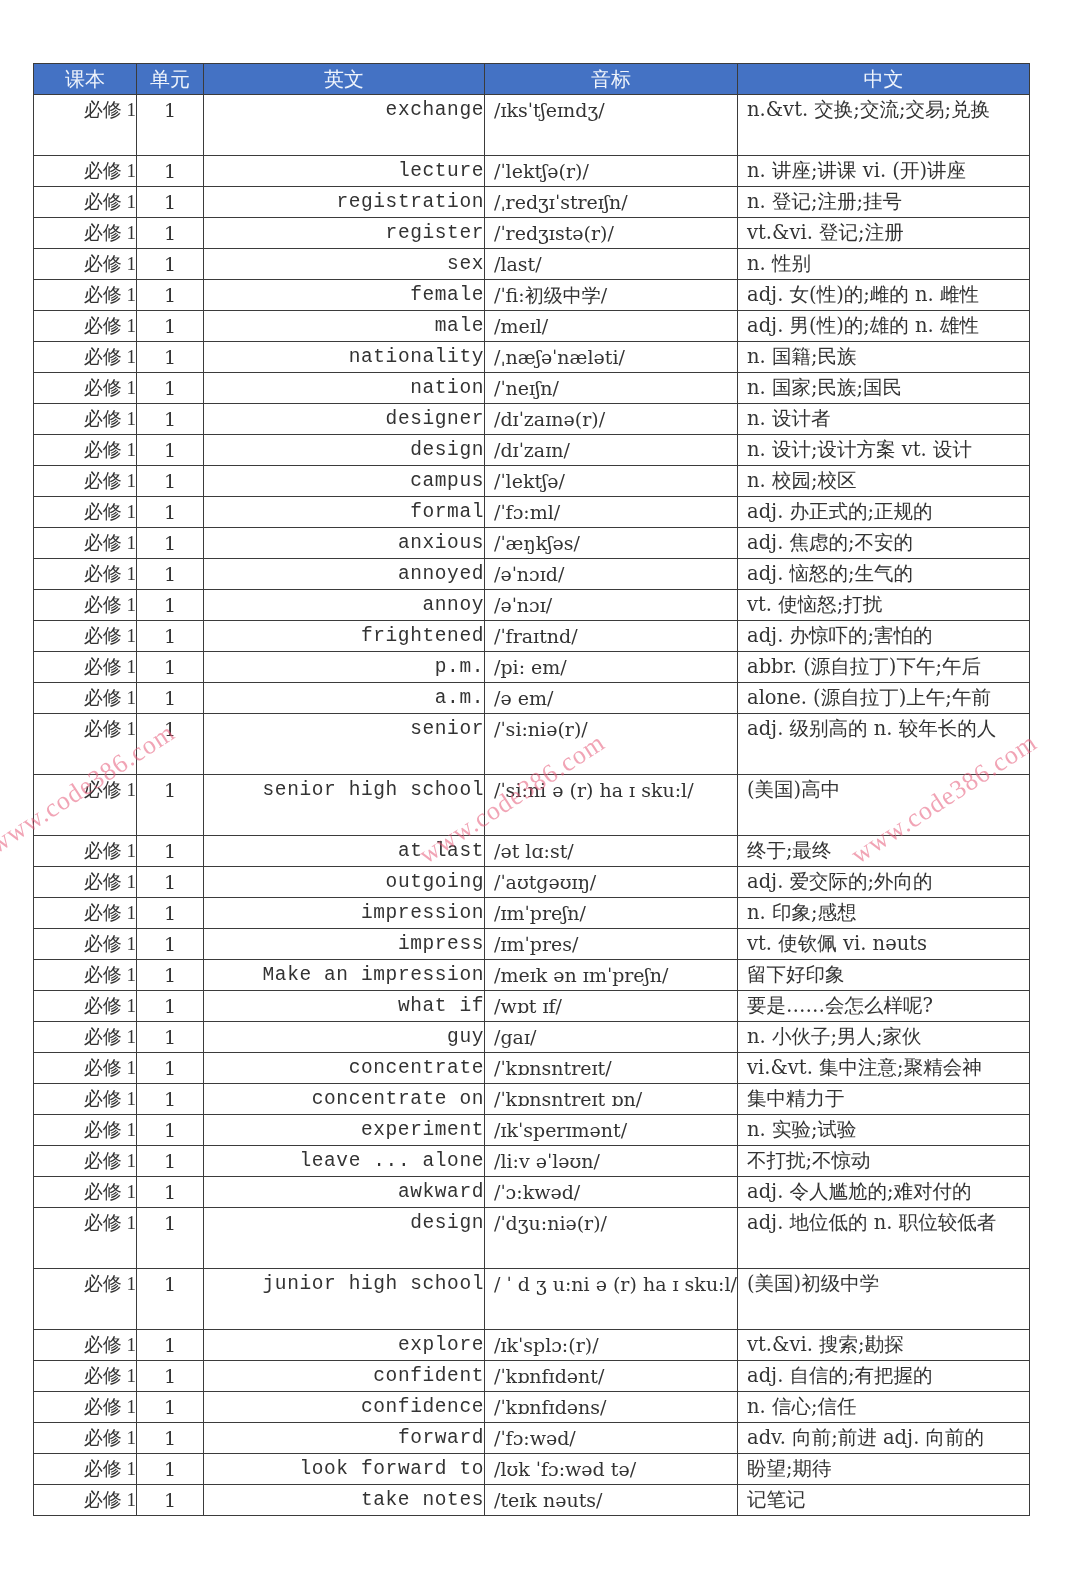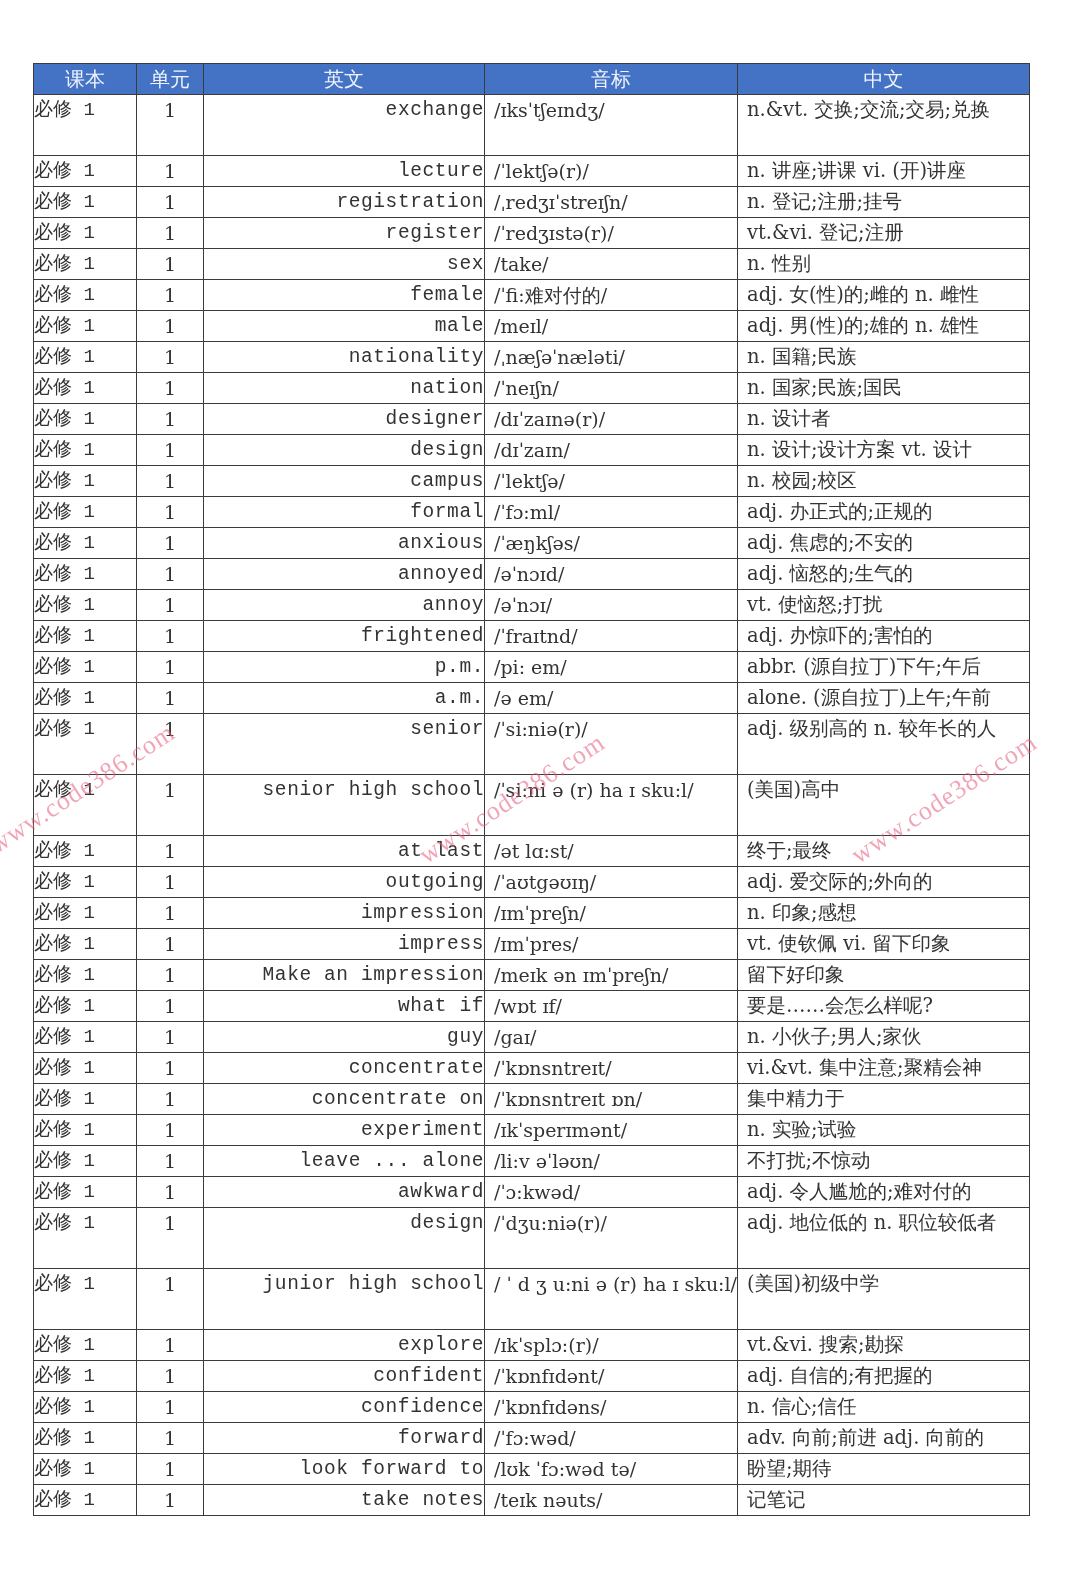--- a/index.html
+++ b/index.html
@@ -14,21 +14,21 @@
   table.vocab th {
     background:#4472c4; color:#eef3fb; font-weight:normal;
     height:30px; border:1.5px solid #3b3b3b; padding:0;
     font-family:"DejaVu Sans", "Liberation Sans", sans-serif; font-size:20px;
     text-align:center; vertical-align:middle;
   }
   table.vocab td {
     border:1.5px solid #3b3b3b; padding:0 0 0 9px; height:29px;
     vertical-align:top; line-height:30px; white-space:normal; word-break:break-all;
   }
-  td.c-book { text-align:left; padding:0 !important; font-family:Liberation Mono, monospace; }
+  td.c-book { text-align:right; padding:0 !important; font-family:Liberation Serif, serif; }
   td.c-unit { text-align:center; padding:0 !important; }
   td.c-en { font-family:"Liberation Mono", "DejaVu Sans Mono", monospace; font-size:19.5px; letter-spacing:0.6px;text-align:right; }
   td.c-ipa { font-family:"DejaVu Serif", serif; font-size:19px; }
   td.c-zh { font-size:19.5px; padding-right:6px !important; }
   tr.tall td { height:60px; }
   .wm {
     position:absolute; color:rgba(230,90,120,0.55);
     font-family:"Liberation Serif", "DejaVu Serif", serif; font-size:26px;
     transform:rotate(-33deg); transform-origin:left bottom; white-space:nowrap;
     pointer-events:none; letter-spacing:1px;
@@ -81,28 +81,28 @@
           <td class="c-book">必修 1</td>
           <td class="c-unit">1</td>
           <td class="c-en">register</td>
           <td class="c-ipa">/ˈredʒɪstə(r)/</td>
           <td class="c-zh">vt.&amp;vi. 登记;注册</td>
         </tr>
         <tr>
           <td class="c-book">必修 1</td>
           <td class="c-unit">1</td>
           <td class="c-en">sex</td>
-          <td class="c-ipa">/take/</td>
+          <td class="c-ipa">/last/</td>
           <td class="c-zh">n. 性别</td>
         </tr>
         <tr>
           <td class="c-book">必修 1</td>
           <td class="c-unit">1</td>
           <td class="c-en">female</td>
-          <td class="c-ipa">/ˈfi:难对付的/</td>
+          <td class="c-ipa">/ˈfi:初级中学/</td>
           <td class="c-zh">adj. 女(性)的;雌的 n. 雌性</td>
         </tr>
         <tr>
           <td class="c-book">必修 1</td>
           <td class="c-unit">1</td>
           <td class="c-en">male</td>
           <td class="c-ipa">/meɪl/</td>
           <td class="c-zh">adj. 男(性)的;雄的 n. 雄性</td>
         </tr>
         <tr>
@@ -222,21 +222,21 @@
           <td class="c-unit">1</td>
           <td class="c-en">impression</td>
           <td class="c-ipa">/ɪmˈpreʃn/</td>
           <td class="c-zh">n. 印象;感想</td>
         </tr>
         <tr>
           <td class="c-book">必修 1</td>
           <td class="c-unit">1</td>
           <td class="c-en">impress</td>
           <td class="c-ipa">/ɪmˈpres/</td>
-          <td class="c-zh">vt. 使钦佩 vi. 留下印象</td>
+          <td class="c-zh">vt. 使钦佩 vi. nəuts</td>
         </tr>
         <tr>
           <td class="c-book">必修 1</td>
           <td class="c-unit">1</td>
           <td class="c-en">Make an impression</td>
           <td class="c-ipa">/meɪk ən ɪmˈpreʃn/</td>
           <td class="c-zh">留下好印象</td>
         </tr>
         <tr>
           <td class="c-book">必修 1</td>

